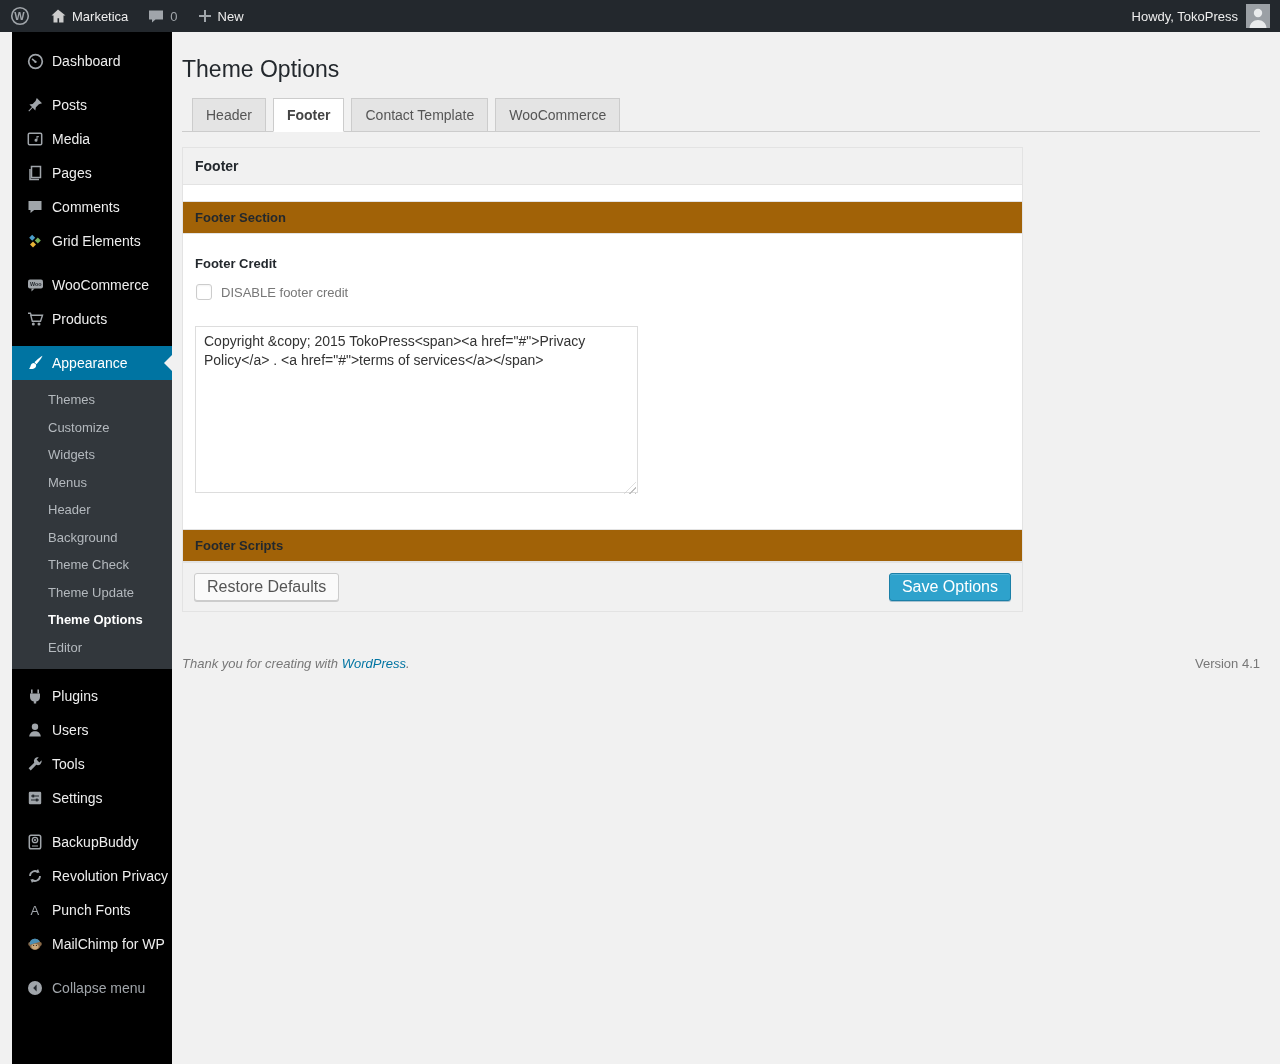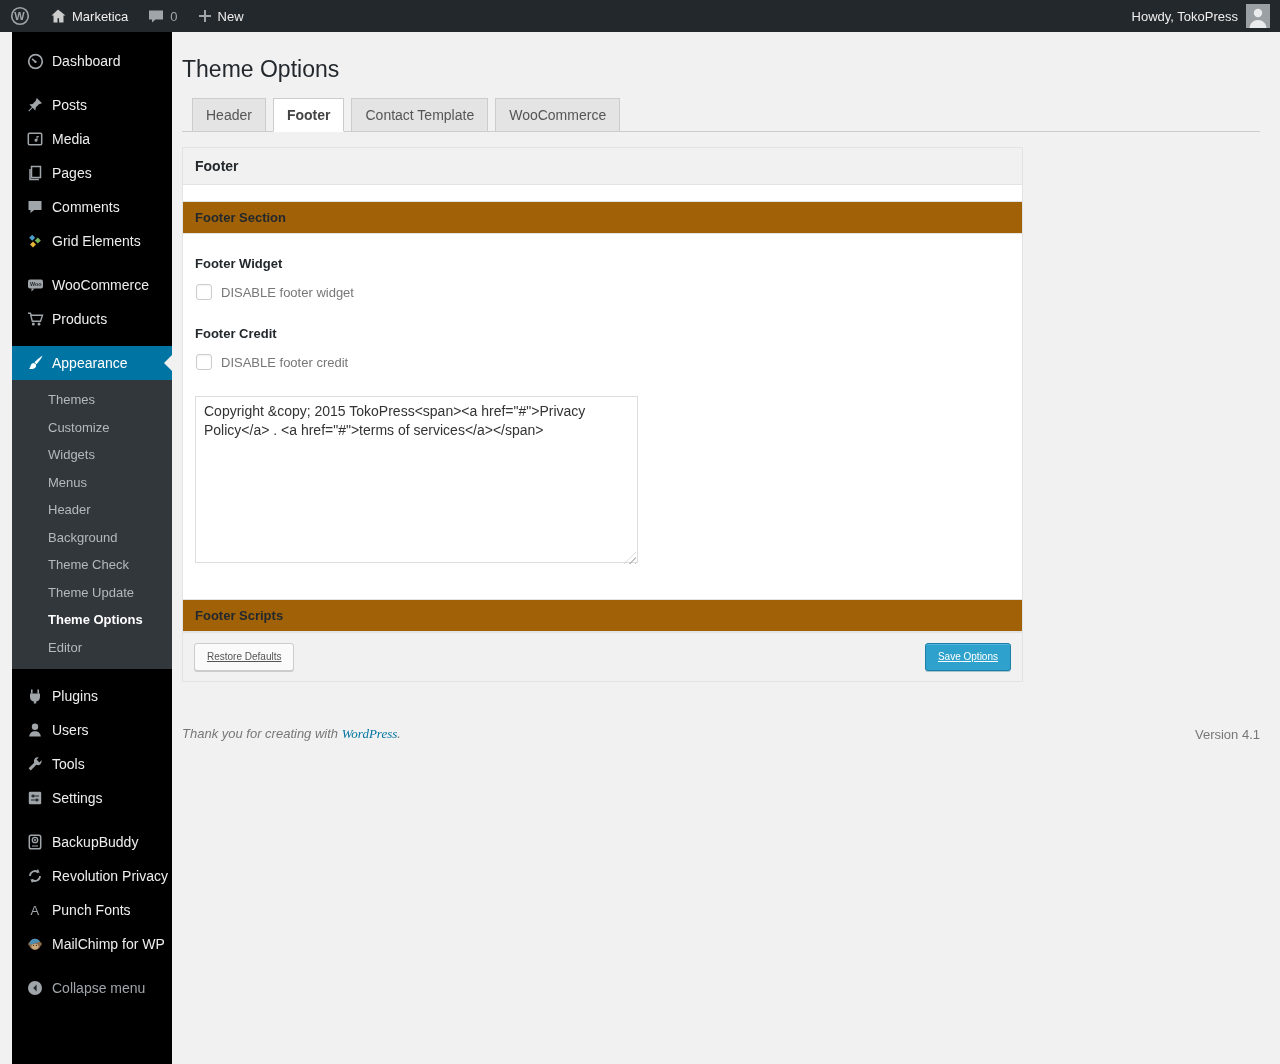--- a/index.html
+++ b/index.html
@@ -59,30 +59,30 @@
   .ta-wrap::after { content:''; position:absolute; right:2px; bottom:2px; width:12px; height:12px;
     background:repeating-linear-gradient(135deg,#c0c0c0 0 1px,transparent 1px 4px);
     clip-path:polygon(100% 0,100% 100%,0 100%); pointer-events:none; }
   textarea { width:443px; height:167px; border:1px solid #ddd; padding:5px 8px; font-size:14px;
     font-family:"Liberation Sans","DejaVu Sans",sans-serif; color:#333; line-height:19px;
     resize:none; outline:none; background:#fff; }
   .field-help { font-size:13px; color:#666; width:310px; line-height:16px; padding-top:2px; }
 
   .panel-actions { display:flex; justify-content:space-between; align-items:center;
     background:#f1f1f1; border-top:1px solid #e3e3e3; padding:10px 11px; }
-  .btn { font-size:10px; line-height:18px; padding:4px 12px; border-radius:3px; cursor:pointer;
-    font-family:inherit;text-decoration:underline; }
+  .btn { font-size:16px; line-height:18px; padding:4px 12px; border-radius:3px; cursor:pointer;
+    font-family:inherit; }
   .btn-secondary { background:#fafafa; border:1px solid #ccc; color:#555; box-shadow:0 1px 0 #ccc; }
   .btn-primary { background:#2ea2cc; border:1px solid #1b7fa7; color:#fff;
     box-shadow:inset 0 1px 0 rgba(120,200,230,.5), 0 1px 0 rgba(0,86,132,.3); }
 
   .page-footer { width:1078px; margin-top:44px; display:flex; justify-content:space-between;
     align-items:center; font-size:13px; color:#777; }
   .thanks { font-style:italic; }
-  .thanks a { color:#0074a2; text-decoration:none; font-style:italic; cursor:pointer;font-family:Liberation Serif, serif; }
+  .thanks a { color:#0074a2; text-decoration:none; font-style:italic; cursor:pointer; }
   .version { color:#777; }
   svg { display:block; }
 </style>
 </head>
 <body>
 
 <div class="admin-bar">
   <div class="ab-left">
     <div class="ab-item">
       <span>
@@ -333,27 +333,20 @@
     <span class="nav-tab">WooCommerce</span>
   </div>
 
   <div class="panel">
     <div class="panel-title">Footer</div>
     <div class="panel-strip"></div>
 
     <div class="section-head">Footer Section</div>
     <div class="section-body">
       <div class="field">
-        <div class="field-label">Footer Widget</div>
-        <label class="check-row">
-          <input type="checkbox" style="">
-          <span>DISABLE footer widget</span>
-        </label>
-      </div>
-      <div class="field">
         <div class="field-label">Footer Credit</div>
         <label class="check-row">
           <input type="checkbox" style="">
           <span>DISABLE footer credit</span>
         </label>
       </div>
       <div class="field" style="margin-bottom:0;">
         <span class="ta-wrap"><textarea style="">Copyright &amp;copy; 2015 TokoPress&lt;span&gt;&lt;a href="#"&gt;Privacy Policy&lt;/a&gt; . &lt;a href="#"&gt;terms of services&lt;/a&gt;&lt;/span&gt;</textarea></span>
       </div>
     </div>

